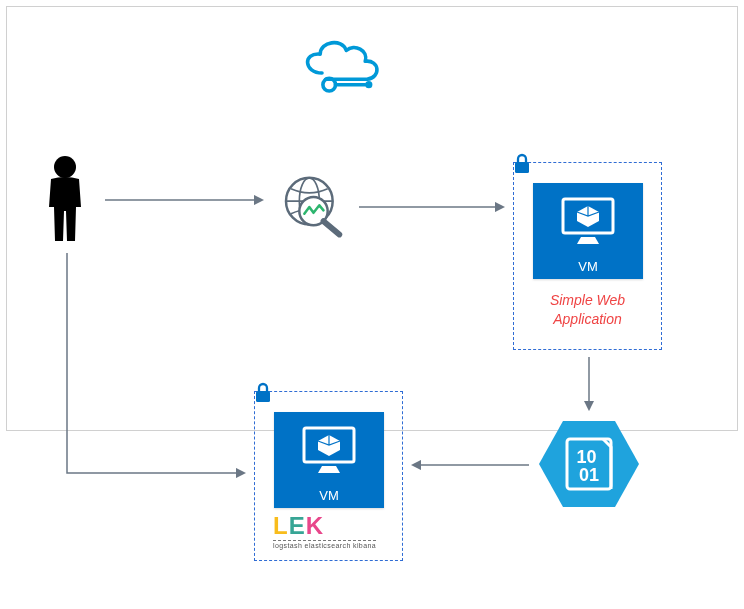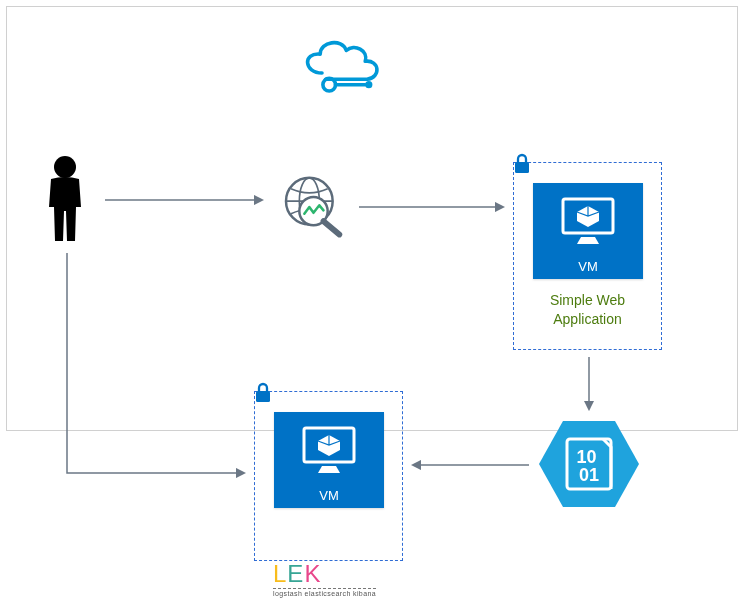--- a/index.html
+++ b/index.html
@@ -57,43 +57,43 @@
     position: absolute;
     bottom: 5px;
     left: 0; right: 0;
     text-align: center;
     color: #fff;
     font-size: 13px;
     font-weight: 400;
   }
   .box-caption {
     position: absolute;
-    color: #4d7c0f;
+    color: #ef4444;
     font-size: 14px;
     text-align: center;
     line-height: 1.35;
+    font-style: italic;
   }
   
   .hexagon {
     position: absolute;
     width: 104px;
     height: 90px;
     text-align: right;
   }
   .hexagon svg { width: 104px; height: 90px; }
   
   .elk-logo {
     position: absolute;
   }
   .elk-logo .big {
     font-size: 24px;
-    font-weight: 400;
+    font-weight: 700;
     letter-spacing: 1px;
     line-height: 1;
-    margin-top: 48px;
   }
   .elk-logo .small {
     font-size: 7px;
     color: #555;
     letter-spacing: 0.4px;
     margin-top: 2px;
     border-top: 1px dashed #777;
     padding-top: 1px;
   }
   

